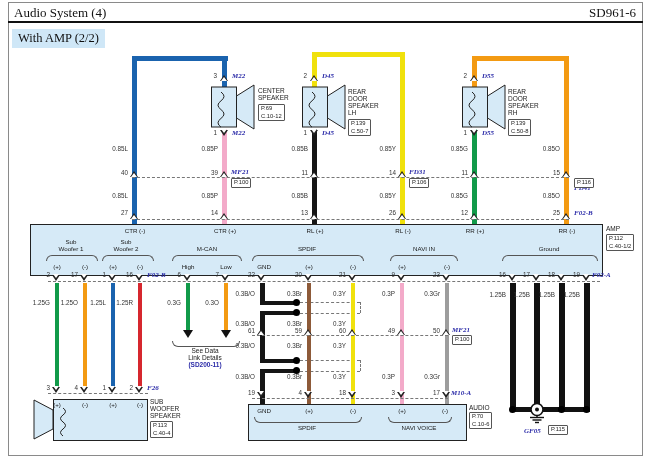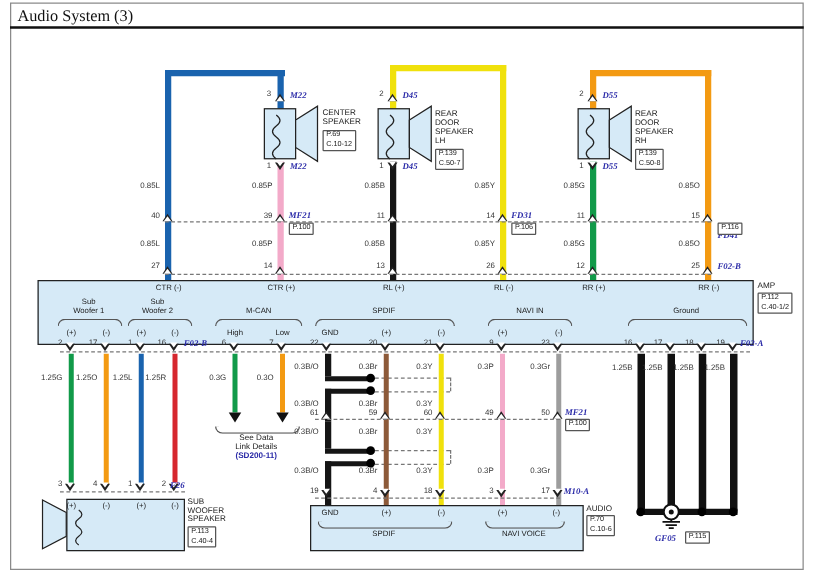--- a/index.html
+++ b/index.html
@@ -26,22 +26,24 @@
   .bu{position:absolute;height:5px;border:1px solid #555;border-top:none;border-radius:0 0 6px 6px}
   .dot{position:absolute;width:7px;height:7px;background:#000;border-radius:50%}
   .term{position:absolute;font:6.2px "Liberation Sans",sans-serif;color:#1a1a1a;white-space:nowrap;transform:translateX(-50%)}
   .gl{position:absolute;font:6.3px "Liberation Sans",sans-serif;color:#333;white-space:nowrap;text-align:right}
 </style>
 </head>
 <body>
 
 <div class="page">
   <div class="frame"></div>
-  <div class="htitle">Audio System (3)</div>
+  <div class="htitle">Audio System (4)</div>
+  <div class="hcode">SD961-6</div>
   <div class="hline"></div>
+  <div class="variant">With AMP (2/2)</div>
 
   <div class="w" style="left:132px;top:56px;width:96px;height:5px;background:#1a63ae"></div>
   <div class="w" style="left:132px;top:56px;width:5px;height:168px;background:#1a63ae"></div>
   <div class="w" style="left:222px;top:56px;width:5px;height:31px;background:#1a63ae"></div>
   <div class="w" style="left:222px;top:129px;width:5px;height:95px;background:#f3aac9"></div>
   <div class="w" style="left:312px;top:52px;width:93px;height:5px;background:#f0e10c"></div>
   <div class="w" style="left:312px;top:52px;width:5px;height:35px;background:#f0e10c"></div>
   <div class="w" style="left:400px;top:52px;width:5px;height:172px;background:#f0e10c"></div>
   <div class="w" style="left:312px;top:129px;width:5px;height:95px;background:#151515"></div>
   <div class="w" style="left:472px;top:56px;width:97px;height:5px;background:#f39a12"></div>
@@ -314,21 +316,21 @@
 
   <div class="dh" style="left:48px;top:393px;width:100px"></div>
   <div class="cd" style="left:52px;top:387px"></div>
   <div class="cd" style="left:80px;top:387px"></div>
   <div class="cd" style="left:108px;top:387px"></div>
   <div class="cd" style="left:135px;top:387px"></div>
   <div class="gl" style="left:32px;top:384px;width:18px">3</div>
   <div class="gl" style="left:60px;top:384px;width:18px">4</div>
   <div class="gl" style="left:88px;top:384px;width:18px">1</div>
   <div class="gl" style="left:115px;top:384px;width:18px">2</div>
-  <div class="conn" style="left:136px;top:384px">F26</div>
+  <div class="conn" style="left:147px;top:384px">F26</div>
   <div class="bx" style="left:53px;top:399px;width:93px;height:40px"></div>
   <svg class="w" style="left:33px;top:399px" width="21" height="41" viewBox="0 0 21 41">
       <polygon points="20,11 1,1 1,40 20,30" fill="#d6eaf7" stroke="#222"></polygon>
     </svg>
   <svg class="w" style="left:57px;top:406px" width="12" height="32" viewBox="0 0 12 32">
       <path d="M6 2 q5 3.5 0 7 q-5 3.5 0 7 q5 3.5 0 7 q-5 3.5 0 7" fill="none" stroke="#222"></path>
     </svg>
   <div class="term" style="left:57px;top:401px">(+)</div>
   <div class="term" style="left:85px;top:401px">(-)</div>
   <div class="term" style="left:113px;top:401px">(+)</div>

